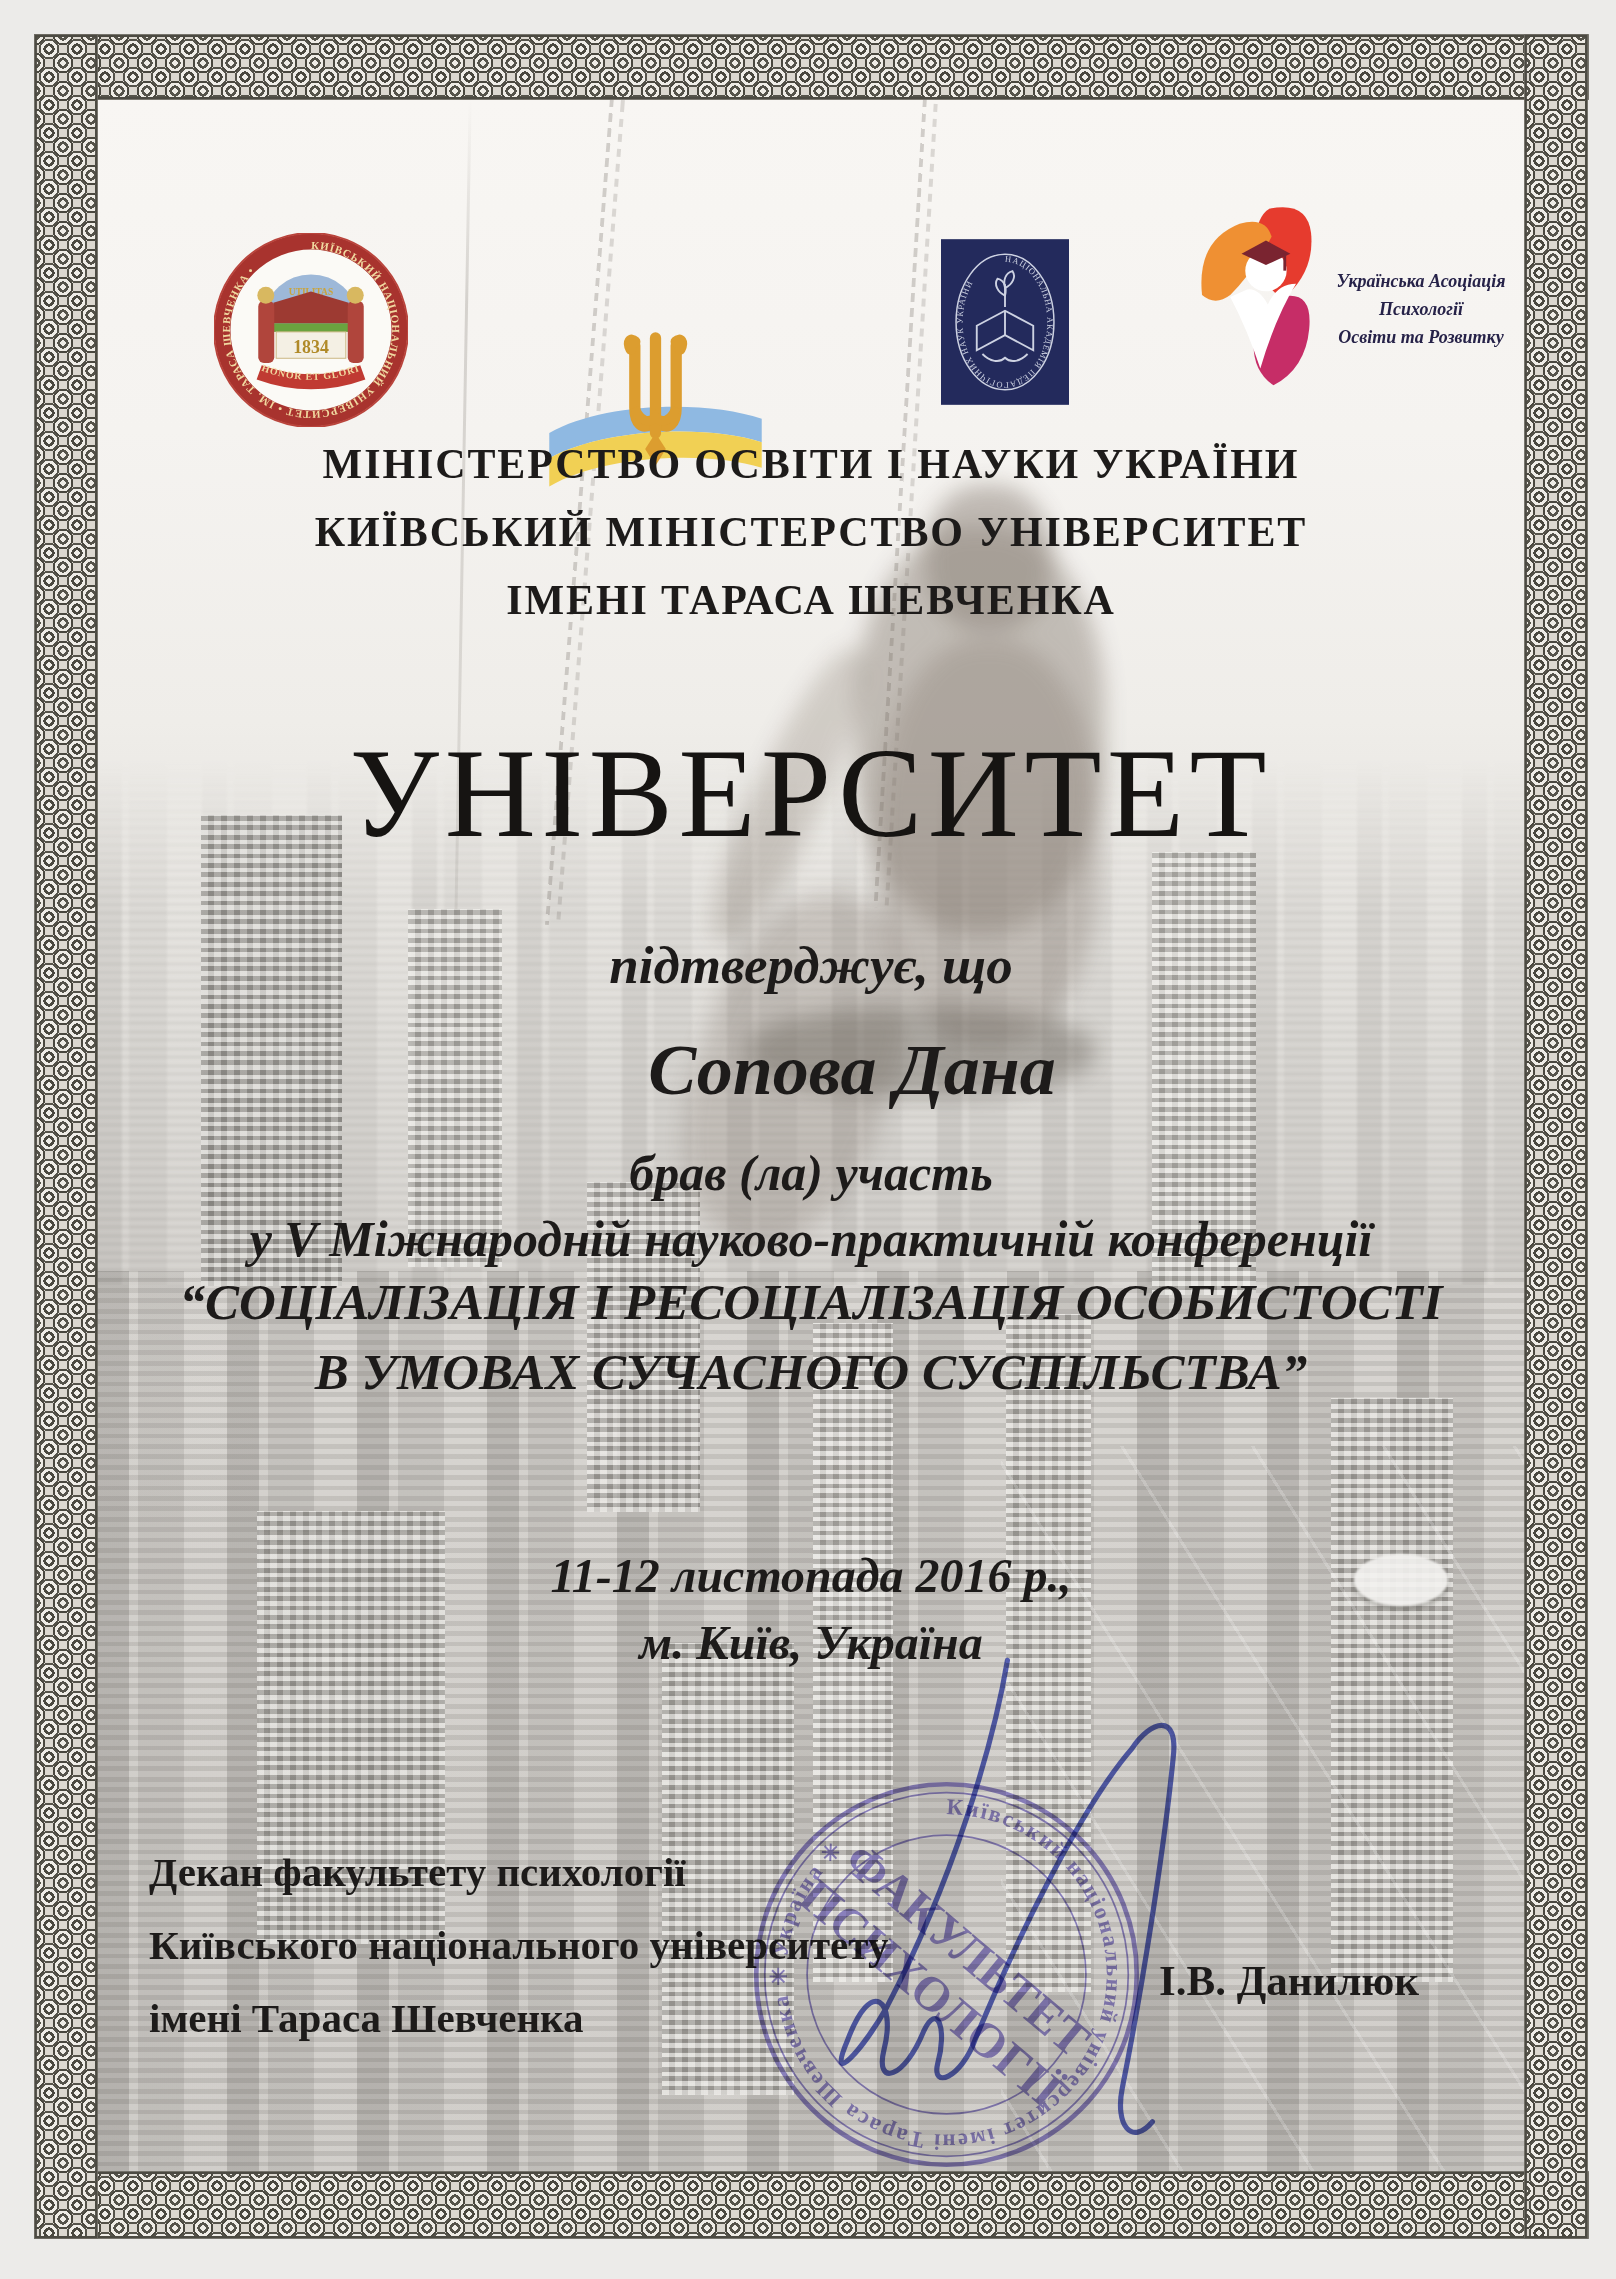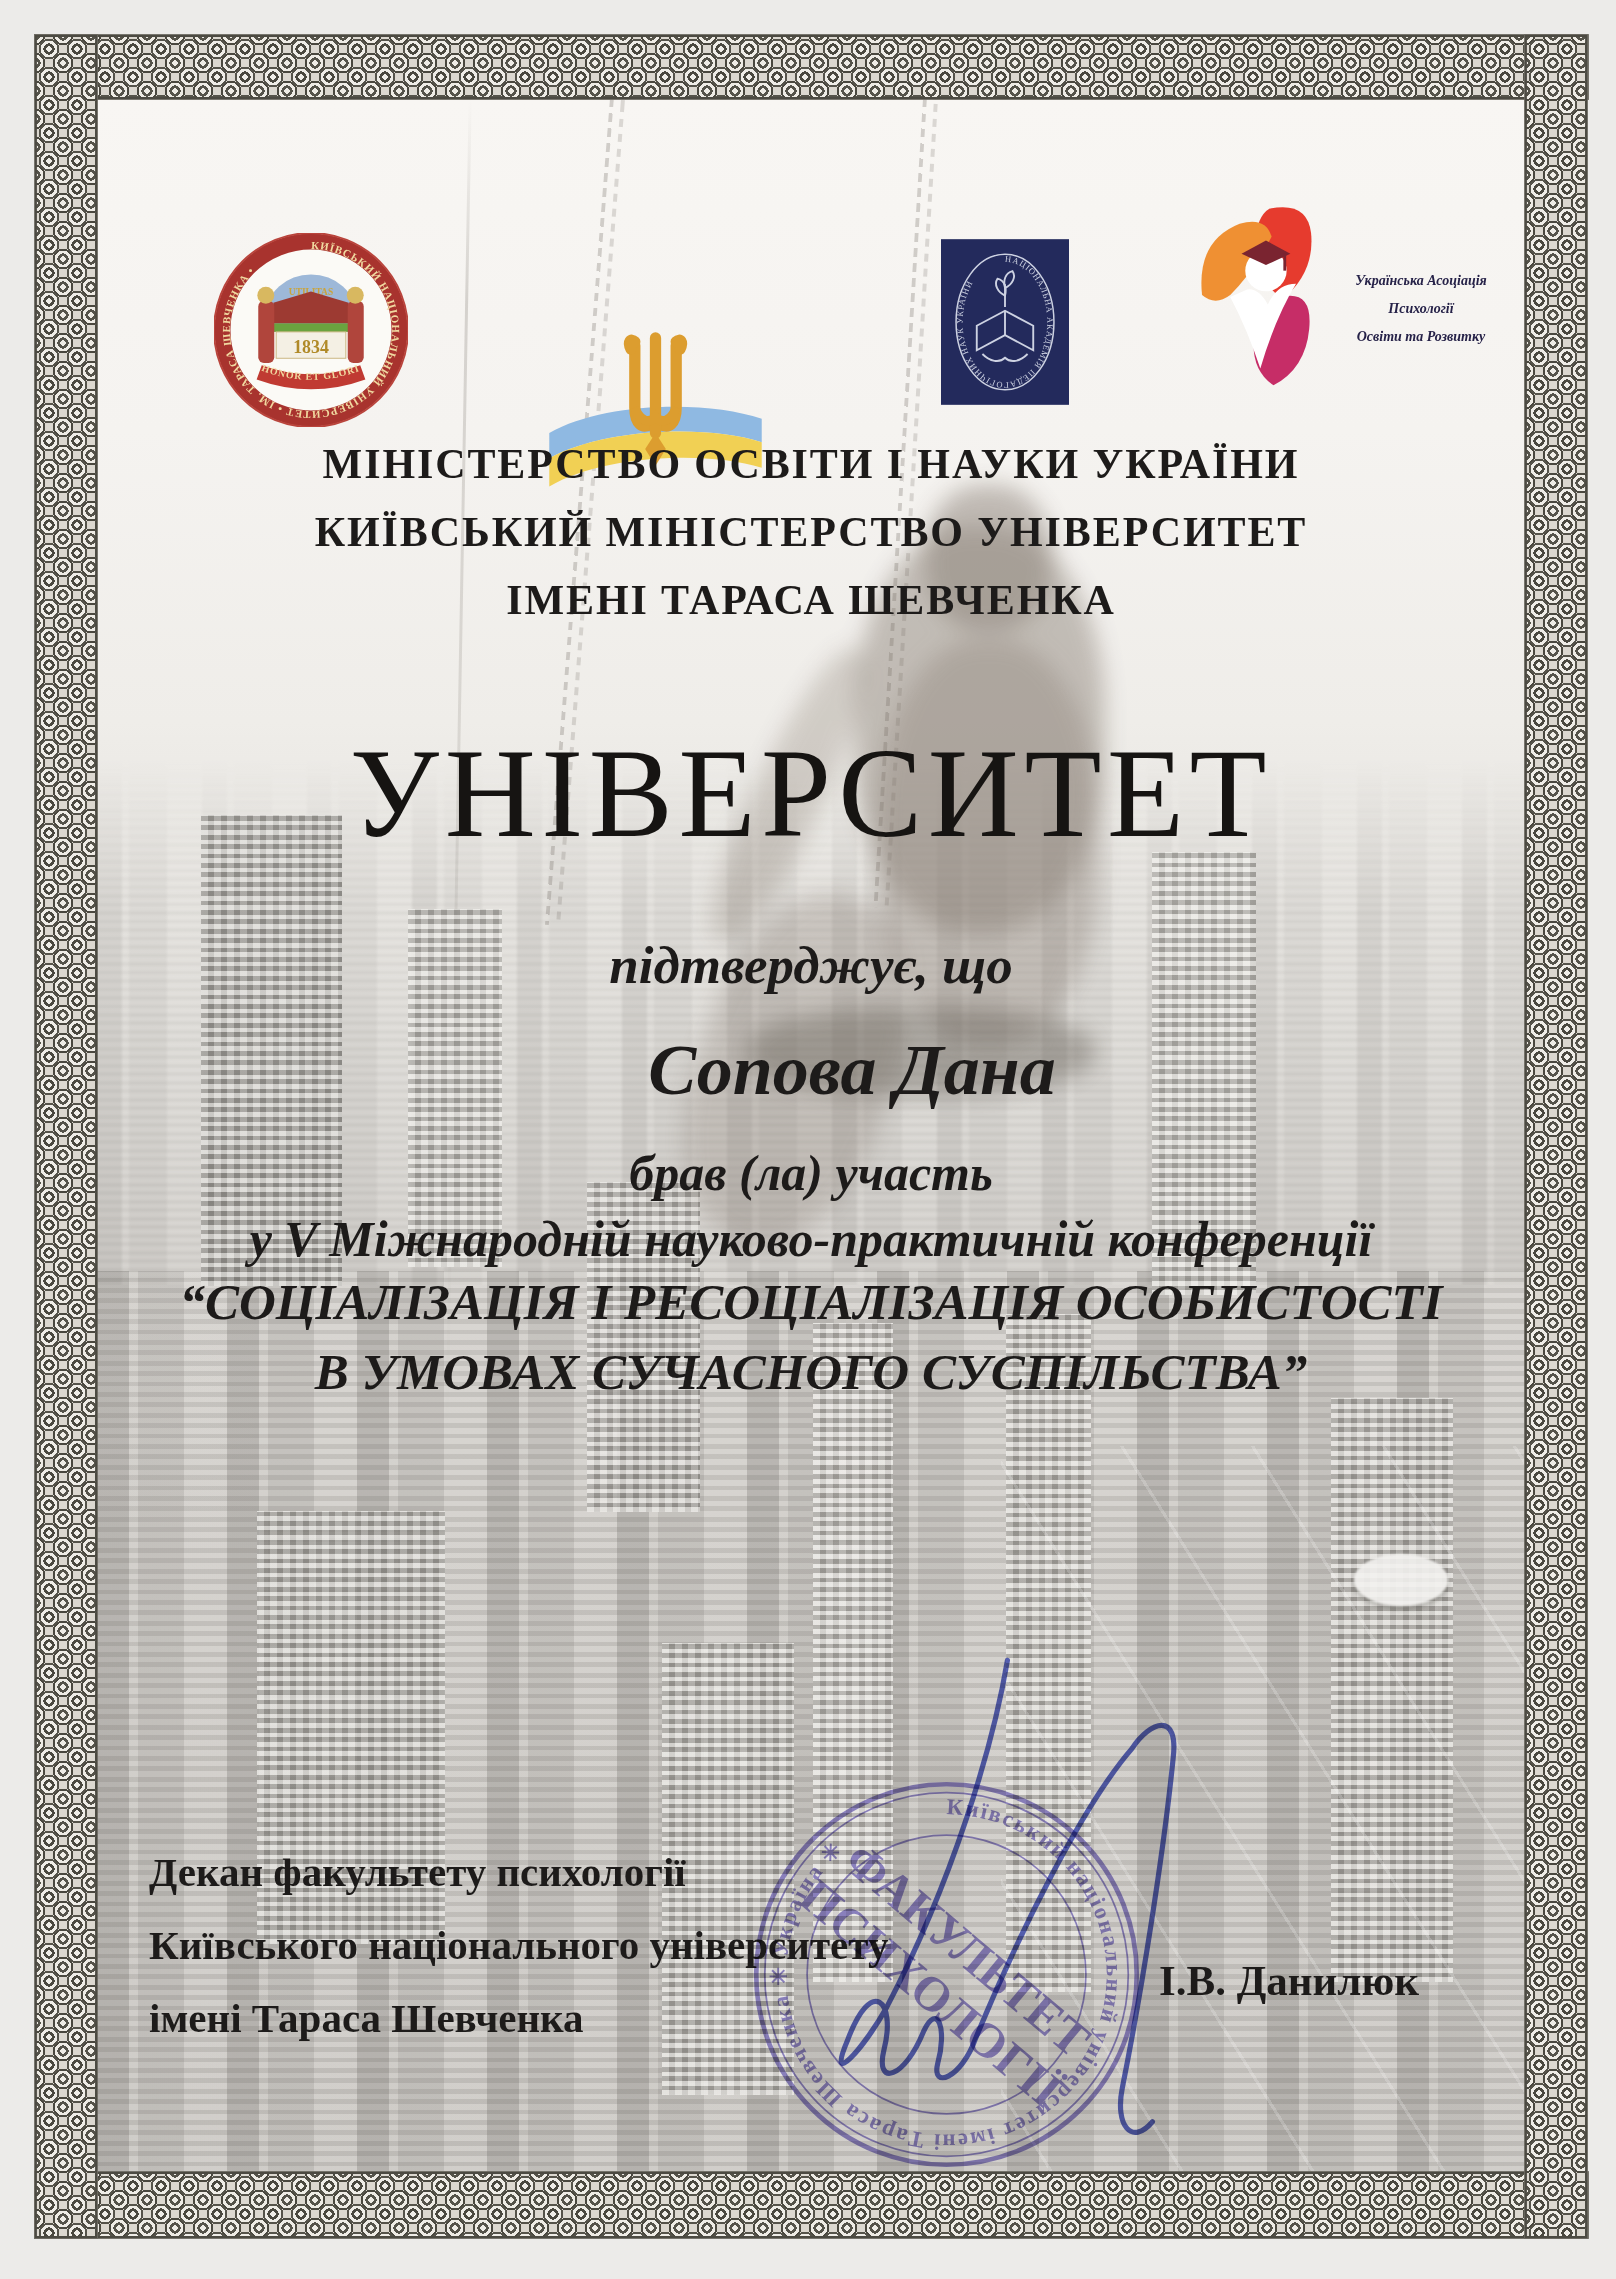--- a/index.html
+++ b/index.html
@@ -66,21 +66,21 @@
   .holder{top:930px;font-size:72px;padding-left:41px;}
   .partic{top:1045px;font-size:50px;}
   .conf{top:1111px;font-size:50px;}
   .conf-title{top:1168px;font-size:51px;line-height:70px;}
   .dates{top:1443px;font-size:48px;line-height:67px;}
   .dean{position:absolute;left:52px;top:1737px;font-size:41px;font-weight:bold;line-height:73px;text-align:left;}
   .signer{position:absolute;left:1062px;top:1857px;font-size:43px;font-weight:bold;}
   
   .logo{position:absolute;}
   .assoc-text{position:absolute;left:1232px;top:168px;width:184px;text-align:center;
-    font-size:14px;line-height:28px;font-style:italic;font-weight:bold;color:#262248;}
+    font-size:18px;line-height:28px;font-style:italic;font-weight:bold;color:#262248;}
   
   .stamp{position:absolute;left:647px;top:1673px;mix-blend-mode:multiply;opacity:.8;}
   .sig{position:absolute;left:675px;top:1535px;mix-blend-mode:multiply;}
 </style>
 </head>
 <body>
 
 <div class="page">
 
   <div class="interior">
@@ -199,20 +199,24 @@
     <div class="t it confirms">підтверджує, що</div>
     <div class="t it holder">Сопова Дана</div>
     <div class="t it partic">брав (ла) участь</div>
     <div class="t it conf">у V Міжнародній науково-практичній конференції</div>
 
     <div class="t it conf-title">
       <div>“СОЦІАЛІЗАЦІЯ І РЕСОЦІАЛІЗАЦІЯ ОСОБИСТОСТІ</div>
       <div>В УМОВАХ СУЧАСНОГО СУСПІЛЬСТВА”</div>
     </div>
 
+    <div class="t it dates">
+      <div>11-12 листопада 2016 р.,</div>
+      <div>м. Київ, Україна</div>
+    </div>
 
     <div class="dean">
       <div>Декан факультету психології</div>
       <div>Київського національного університету</div>
       <div>імені Тараса Шевченка</div>
     </div>
 
     <div class="signer">І.В. Данилюк</div>
 
     <svg class="stamp" width="405" height="405" viewBox="0 0 430 430">

